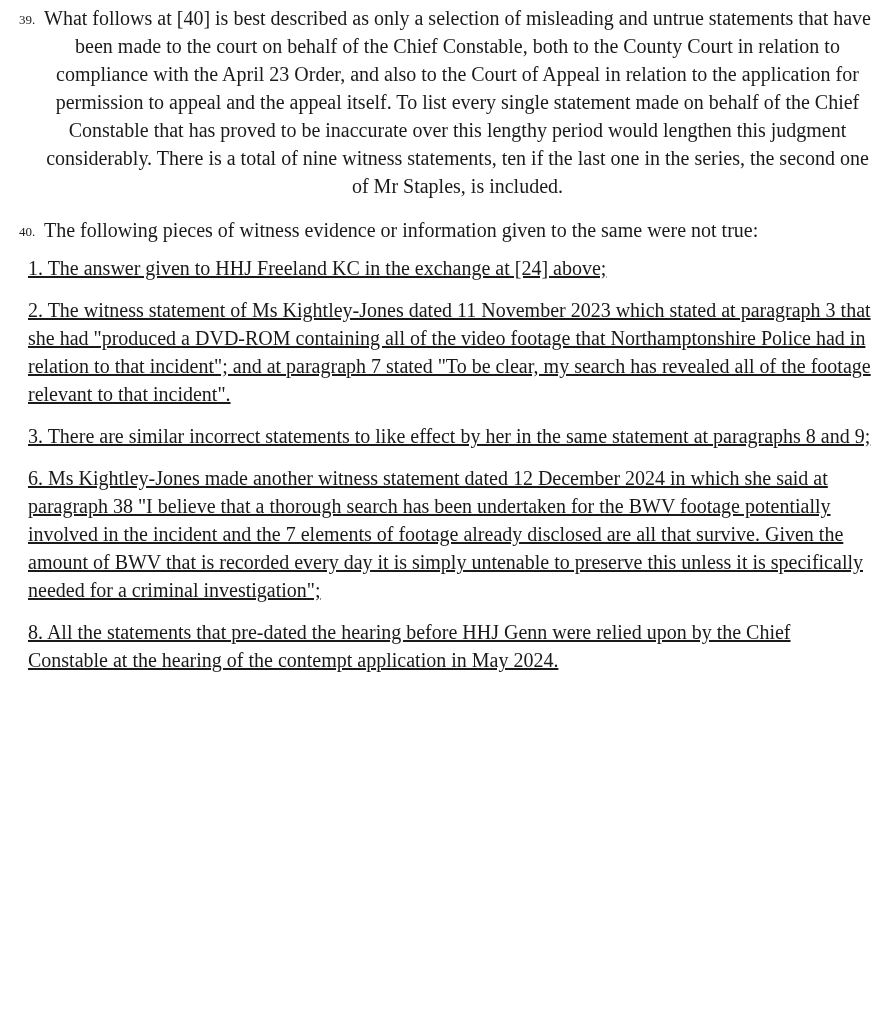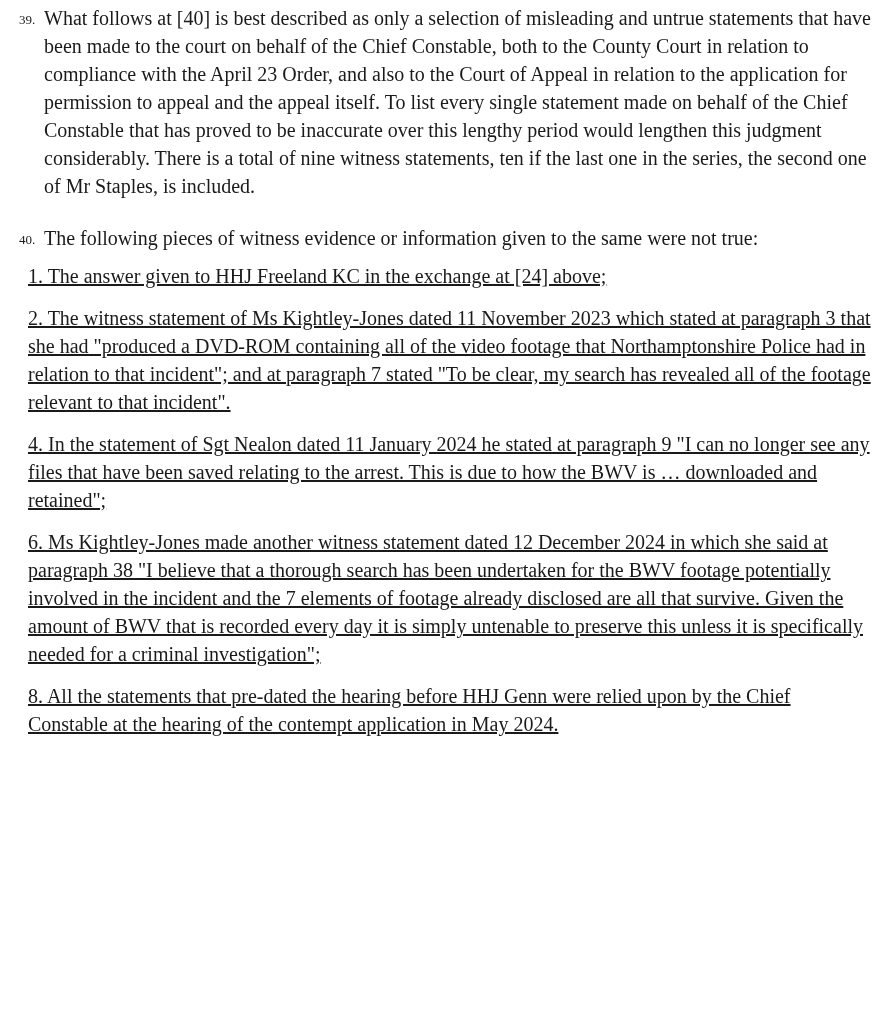--- a/index.html
+++ b/index.html
@@ -28,21 +28,21 @@
   .para-num {
     position: absolute;
     left: 19px;
     top: 2px;
     font-size: 13px;
     line-height: 28px;
   }
   .para-text {
     margin: 0;
   }
-  .para-39 { margin-bottom: 24px; }
+  .para-39 { margin-bottom: 16px; text-align: center; }
   .para-40 { margin-bottom: 10px; }
   .sublist {
     padding-left: 28px;
     padding-right: 20px;
     text-decoration: underline;
   }
   .item {
     margin: 0 0 14px 0;
   }
 </style>
@@ -57,18 +57,18 @@
   </div>
 
   <div class="para para-40">
     <span class="para-num">40.</span>
     <p class="para-text">The following pieces of witness evidence or information given to the same were not true:</p>
   </div>
 
   <div class="sublist">
     <p class="item">1. The answer given to HHJ Freeland KC in the exchange at [24] above;</p>
     <p class="item">2. The witness statement of Ms Kightley-Jones dated 11 November 2023 which stated at paragraph 3 that she had "produced a DVD-ROM containing all of the video footage that Northamptonshire Police had in relation to that incident"; and at paragraph 7 stated "To be clear, my search has revealed all of the footage relevant to that incident".</p>
-    <p class="item">4. In the statement of Sgt Nealon dated 11 January 2024 he stated at paragraph 9 "I can no longer see any files that have been saved relating to the arrest. This is due to how the BWV is … downloaded and retained";</p>
+    <p class="item">3. There are similar incorrect statements to like effect by her in the same statement at paragraphs 8 and 9;</p>
     <p class="item">6. Ms Kightley-Jones made another witness statement dated 12 December 2024 in which she said at paragraph 38 "I believe that a thorough search has been undertaken for the BWV footage potentially involved in the incident and the 7 elements of footage already disclosed are all that survive. Given the amount of BWV that is recorded every day it is simply untenable to preserve this unless it is specifically needed for a criminal investigation";</p>
     <p class="item">8. All the statements that pre-dated the hearing before HHJ Genn were relied upon by the Chief Constable at the hearing of the contempt application in May 2024.</p>
   </div>
 
 </div>
 
 </body></html>

